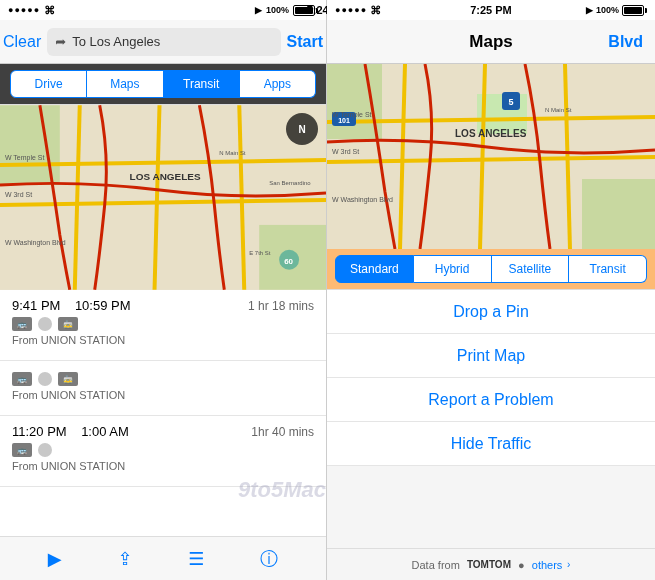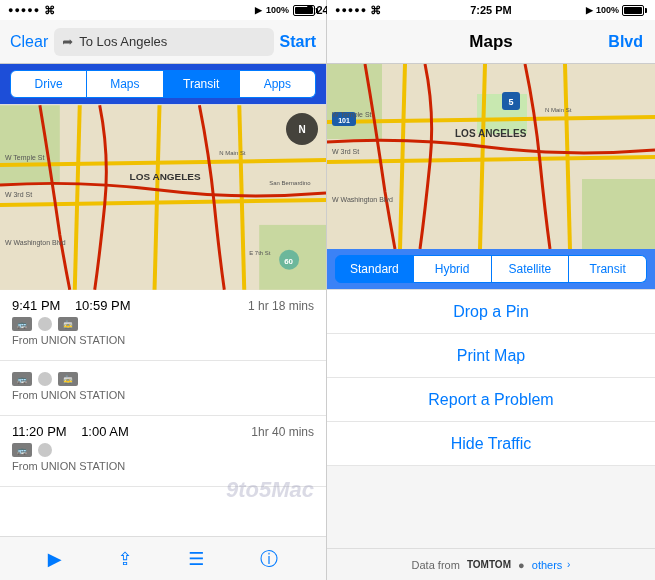--- a/index.html
+++ b/index.html
@@ -42,21 +42,21 @@
     .status-bar-left .right-icons {
       display: flex; align-items: center; gap: 4px; margin-left: auto;
     }
 
     .nav-bar-left {
       height: 44px;
       background: #f7f7f7;
       border-bottom: 1px solid #ccc;
       display: flex;
       align-items: center;
-      padding: 0 10px;
+      padding: 0 3px;
       gap: 6px;
     }
     .nav-bar-left .clear-btn {
       color: #007aff;
       font-size: 16px;
       background: none;
       border: none;
       cursor: pointer;
       flex-shrink: 0;
     }
@@ -82,21 +82,21 @@
       background: none;
       border: none;
       cursor: pointer;
       flex-shrink: 0;
     }
 
     .transport-tabs {
       display: flex;
       padding: 6px 10px;
       gap: 0;
-      background: #1d4ed8;
+      background: #404040;
       border-bottom: 1px solid #ddd;
     }
     .transport-tab {
       flex: 1;
       height: 28px;
       font-size: 12px;
       border: 1px solid #007aff;
       background: #fff;
       color: #007aff;
       cursor: pointer;
@@ -206,21 +206,21 @@
     .bottom-icon {
       font-size: 18px;
       color: #007aff;
       cursor: pointer;
     }
 
     
     .watermark {
       position: absolute;
       bottom: 14px;
-      right: 12px;
+      right: 0;
       font-size: 22px;
       font-weight: 700;
       color: rgba(150,150,180,0.35);
       pointer-events: none;
       font-style: italic;
     }
 
     
     .right-panel {
       width: 328px;
@@ -273,21 +273,21 @@
       background: #e8e4d4;
       position: relative;
       overflow: hidden;
       flex-shrink: 0;
     }
 
     .map-type-tabs {
       display: flex;
       padding: 6px 8px;
       gap: 0;
-      background: #3b82f6;
+      background: #fdba74;
       border-bottom: 1px solid #ddd;
     }
     .map-type-tab {
       flex: 1;
       height: 28px;
       font-size: 12px;
       border: 1px solid #007aff;
       background: #fff;
       color: #007aff;
       cursor: pointer;

